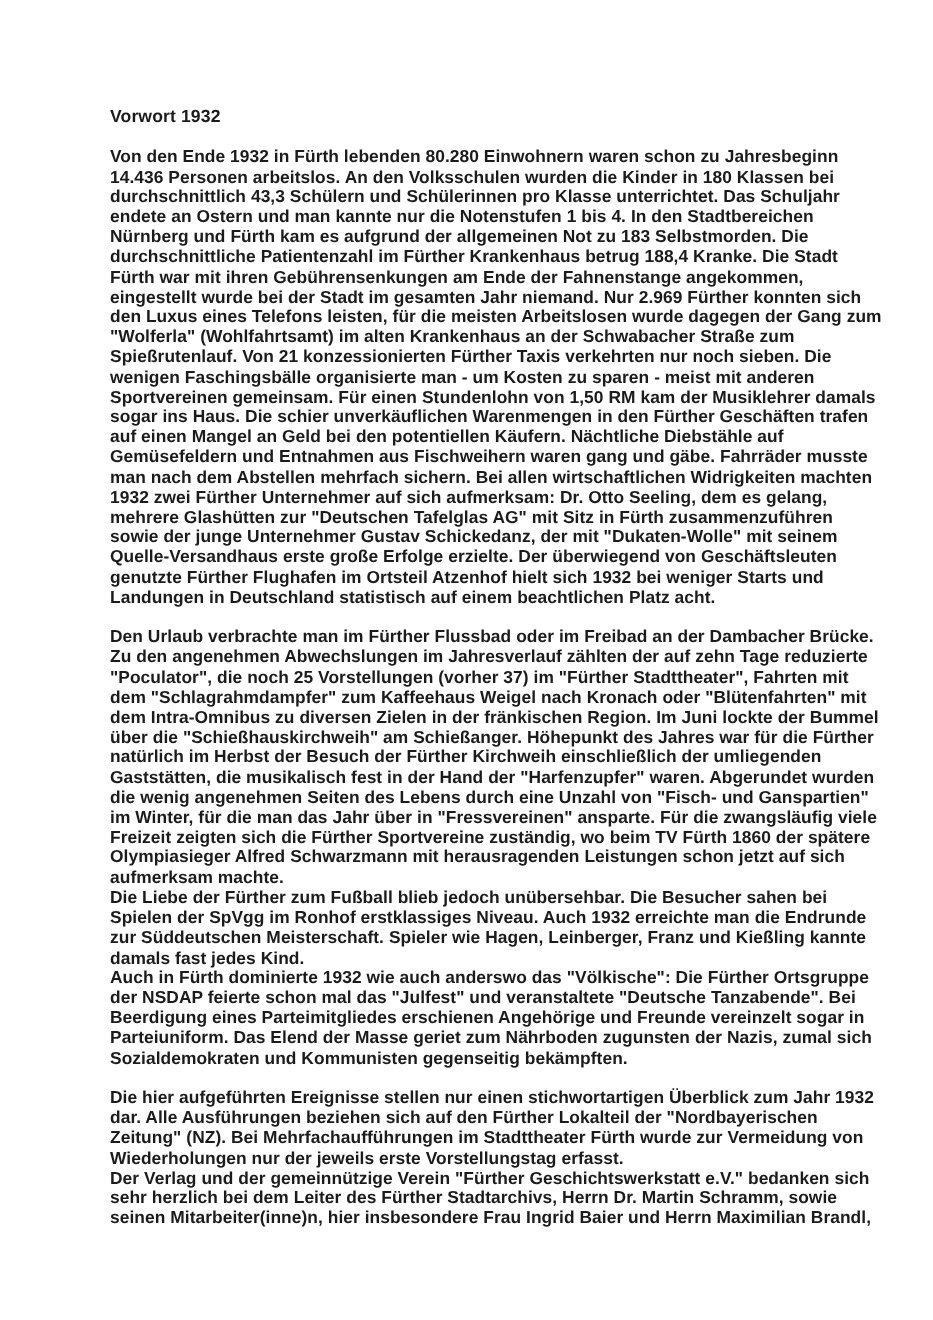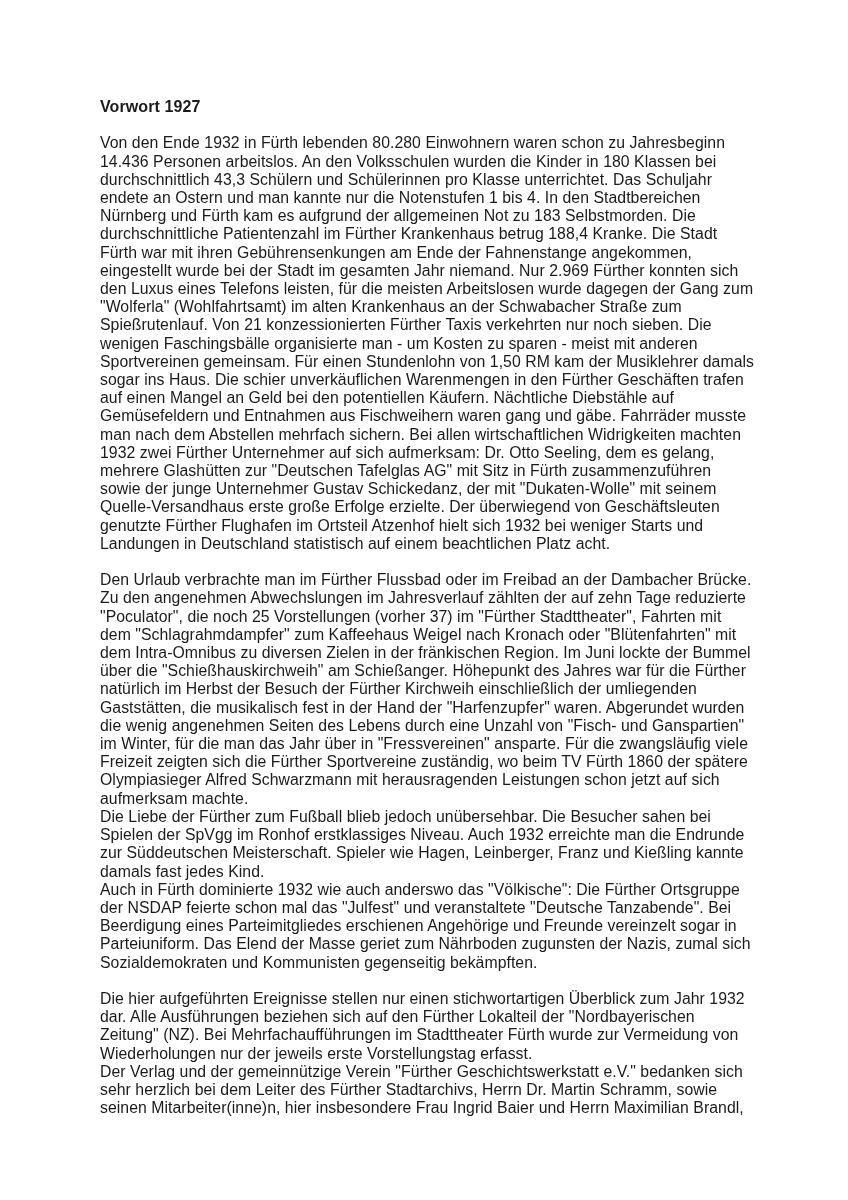--- a/index.html
+++ b/index.html
@@ -28,29 +28,30 @@
     font-weight: bold;
     margin: 0 0 18.2px 0;
     letter-spacing: 0.1px;
   }
   .para {
     font-size: 15.8px;
     line-height: 18.2px;
     white-space: pre;          
     margin: 0 0 18.2px 0;
     letter-spacing: 0.05px;
+    font-weight: bold;
   }
   .para:last-child { margin-bottom: 0; }
 </style>
 </head>
 <body>
 
 <div class="page">
   <div class="content">
-    <h1 class="doc-title">Vorwort 1927</h1>
+    <h1 class="doc-title">Vorwort 1932</h1>
 
     <div class="para">Von den Ende 1932 in Fürth lebenden 80.280 Einwohnern waren schon zu Jahresbeginn
 14.436 Personen arbeitslos. An den Volksschulen wurden die Kinder in 180 Klassen bei
 durchschnittlich 43,3 Schülern und Schülerinnen pro Klasse unterrichtet. Das Schuljahr
 endete an Ostern und man kannte nur die Notenstufen 1 bis 4. In den Stadtbereichen
 Nürnberg und Fürth kam es aufgrund der allgemeinen Not zu 183 Selbstmorden. Die
 durchschnittliche Patientenzahl im Fürther Krankenhaus betrug 188,4 Kranke. Die Stadt
 Fürth war mit ihren Gebührensenkungen am Ende der Fahnenstange angekommen,
 eingestellt wurde bei der Stadt im gesamten Jahr niemand. Nur 2.969 Fürther konnten sich
 den Luxus eines Telefons leisten, für die meisten Arbeitslosen wurde dagegen der Gang zum

